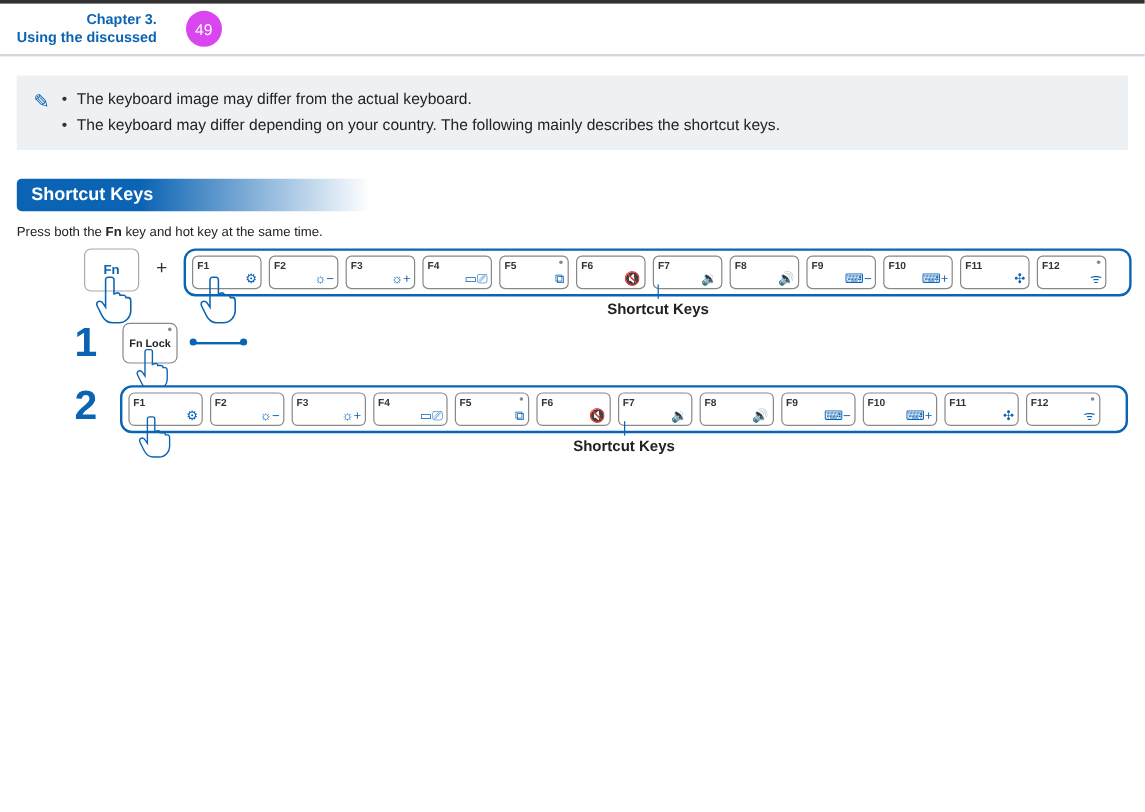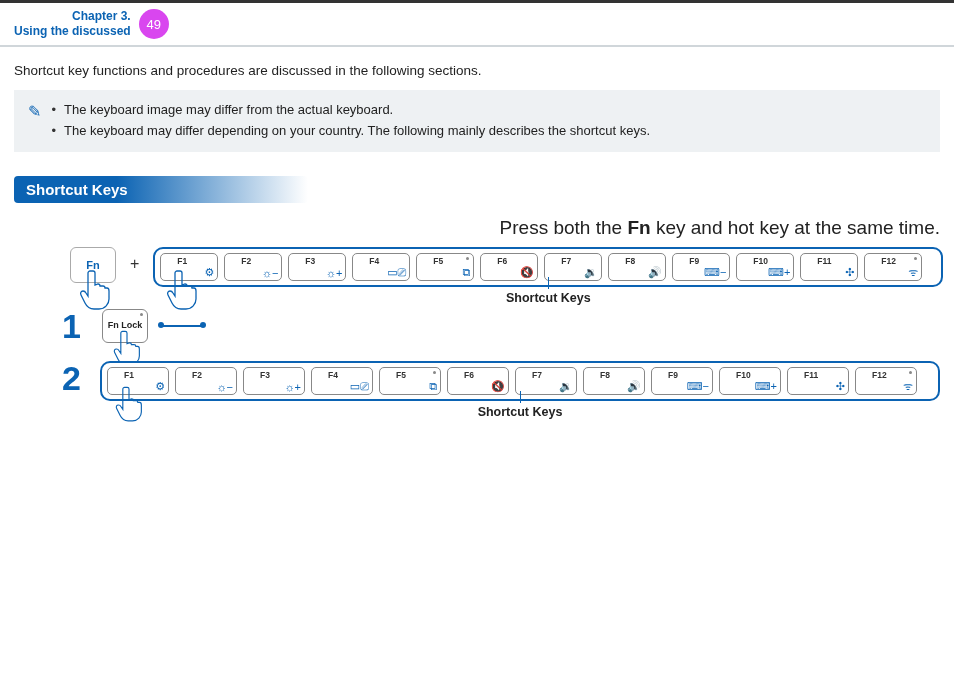--- a/index.html
+++ b/index.html
@@ -21,21 +21,21 @@
     border-bottom: 2px solid #d0d6da;
   }
   .page-title {
     font-size: 30px;
     font-weight: 700;
     color: #222;
   }
   .chapter-box {
     display: flex;
     align-items: flex-start;
-    gap: 8px;
+    gap: 24px;
     margin-top: 4px;
   }
   .chapter-text {
     text-align: right;
     color: #0b63b3;
     font-size: 12px;
     font-weight: 700;
     line-height: 1.25;
   }
   .page-badge {
@@ -66,21 +66,21 @@
   .section-tab {
     display: inline-block;
     background: linear-gradient(90deg, #0b63b3 0%, #0b63b3 35%, #fff 100%);
     color: #fff;
     font-weight: 700;
     font-size: 15px;
     padding: 5px 180px 5px 12px;
     border-radius: 4px;
     margin-bottom: 10px;
   }
-  .body-text { font-size: 19px; line-height: 1.6; margin-bottom: 4px; text-align: right; }
+  .body-text { font-size: 11px; line-height: 1.6; margin-bottom: 4px; }
   .body-text b { font-weight: 700; }
   
   .method-title { font-weight: 700; font-size: 13.5px; margin: 12px 0 8px 0; }
   .method-title .arrow { font-family: Arial; margin-right: 4px; }
   
   .method1-row {
     display: flex;
     align-items: flex-start;
     gap: 10px;
     margin-left: 56px;
@@ -123,21 +123,21 @@
     border: 1px solid #888;
     border-radius: 5px;
     width: 58px;
     height: 28px;
     position: relative;
     font-size: 8.5px;
     font-weight: 700;
     color: #333;
     background:#fff;
   }
-  .fkey .lbl { position: absolute; top: 2px; left: 16px; text-align: center; }
+  .fkey .lbl { position: absolute; top: 2px; left: 3px; text-align: center; }
   .fkey .ic  { position: absolute; bottom: 1px; right: 3px; font-size: 11px; color: #0b63b3; font-weight:400;}
   .fkey .dot { position:absolute; top:3px; right:4px; width:3px; height:3px; border-radius:50%; background:#888;}
   
   .strip-caption {
     text-align: center;
     font-weight: 700;
     font-size: 12.5px;
     margin-top: 4px;
     color: #222;
     position: relative;
@@ -193,21 +193,20 @@
     <div class="chapter-text">
       <span>Chapter 3.</span><br>
       <span>Using the discussed</span>
     </div>
     <div class="page-badge">49</div>
   </div>
 </div>
 
 <div class="content">
 
-  <div class="intro">Shortcut key functions and procedures are discussed in the following sections.</div>
 
   <div class="note-box">
     <span class="note-icon">✎</span>
     <ul class="note-list">
       <li>The keyboard image may differ from the actual keyboard.</li>
       <li>The keyboard may differ depending on your country. The following mainly describes the shortcut keys.</li>
     </ul>
   </div>
 
   <div class="section-tab">Shortcut Keys</div>

